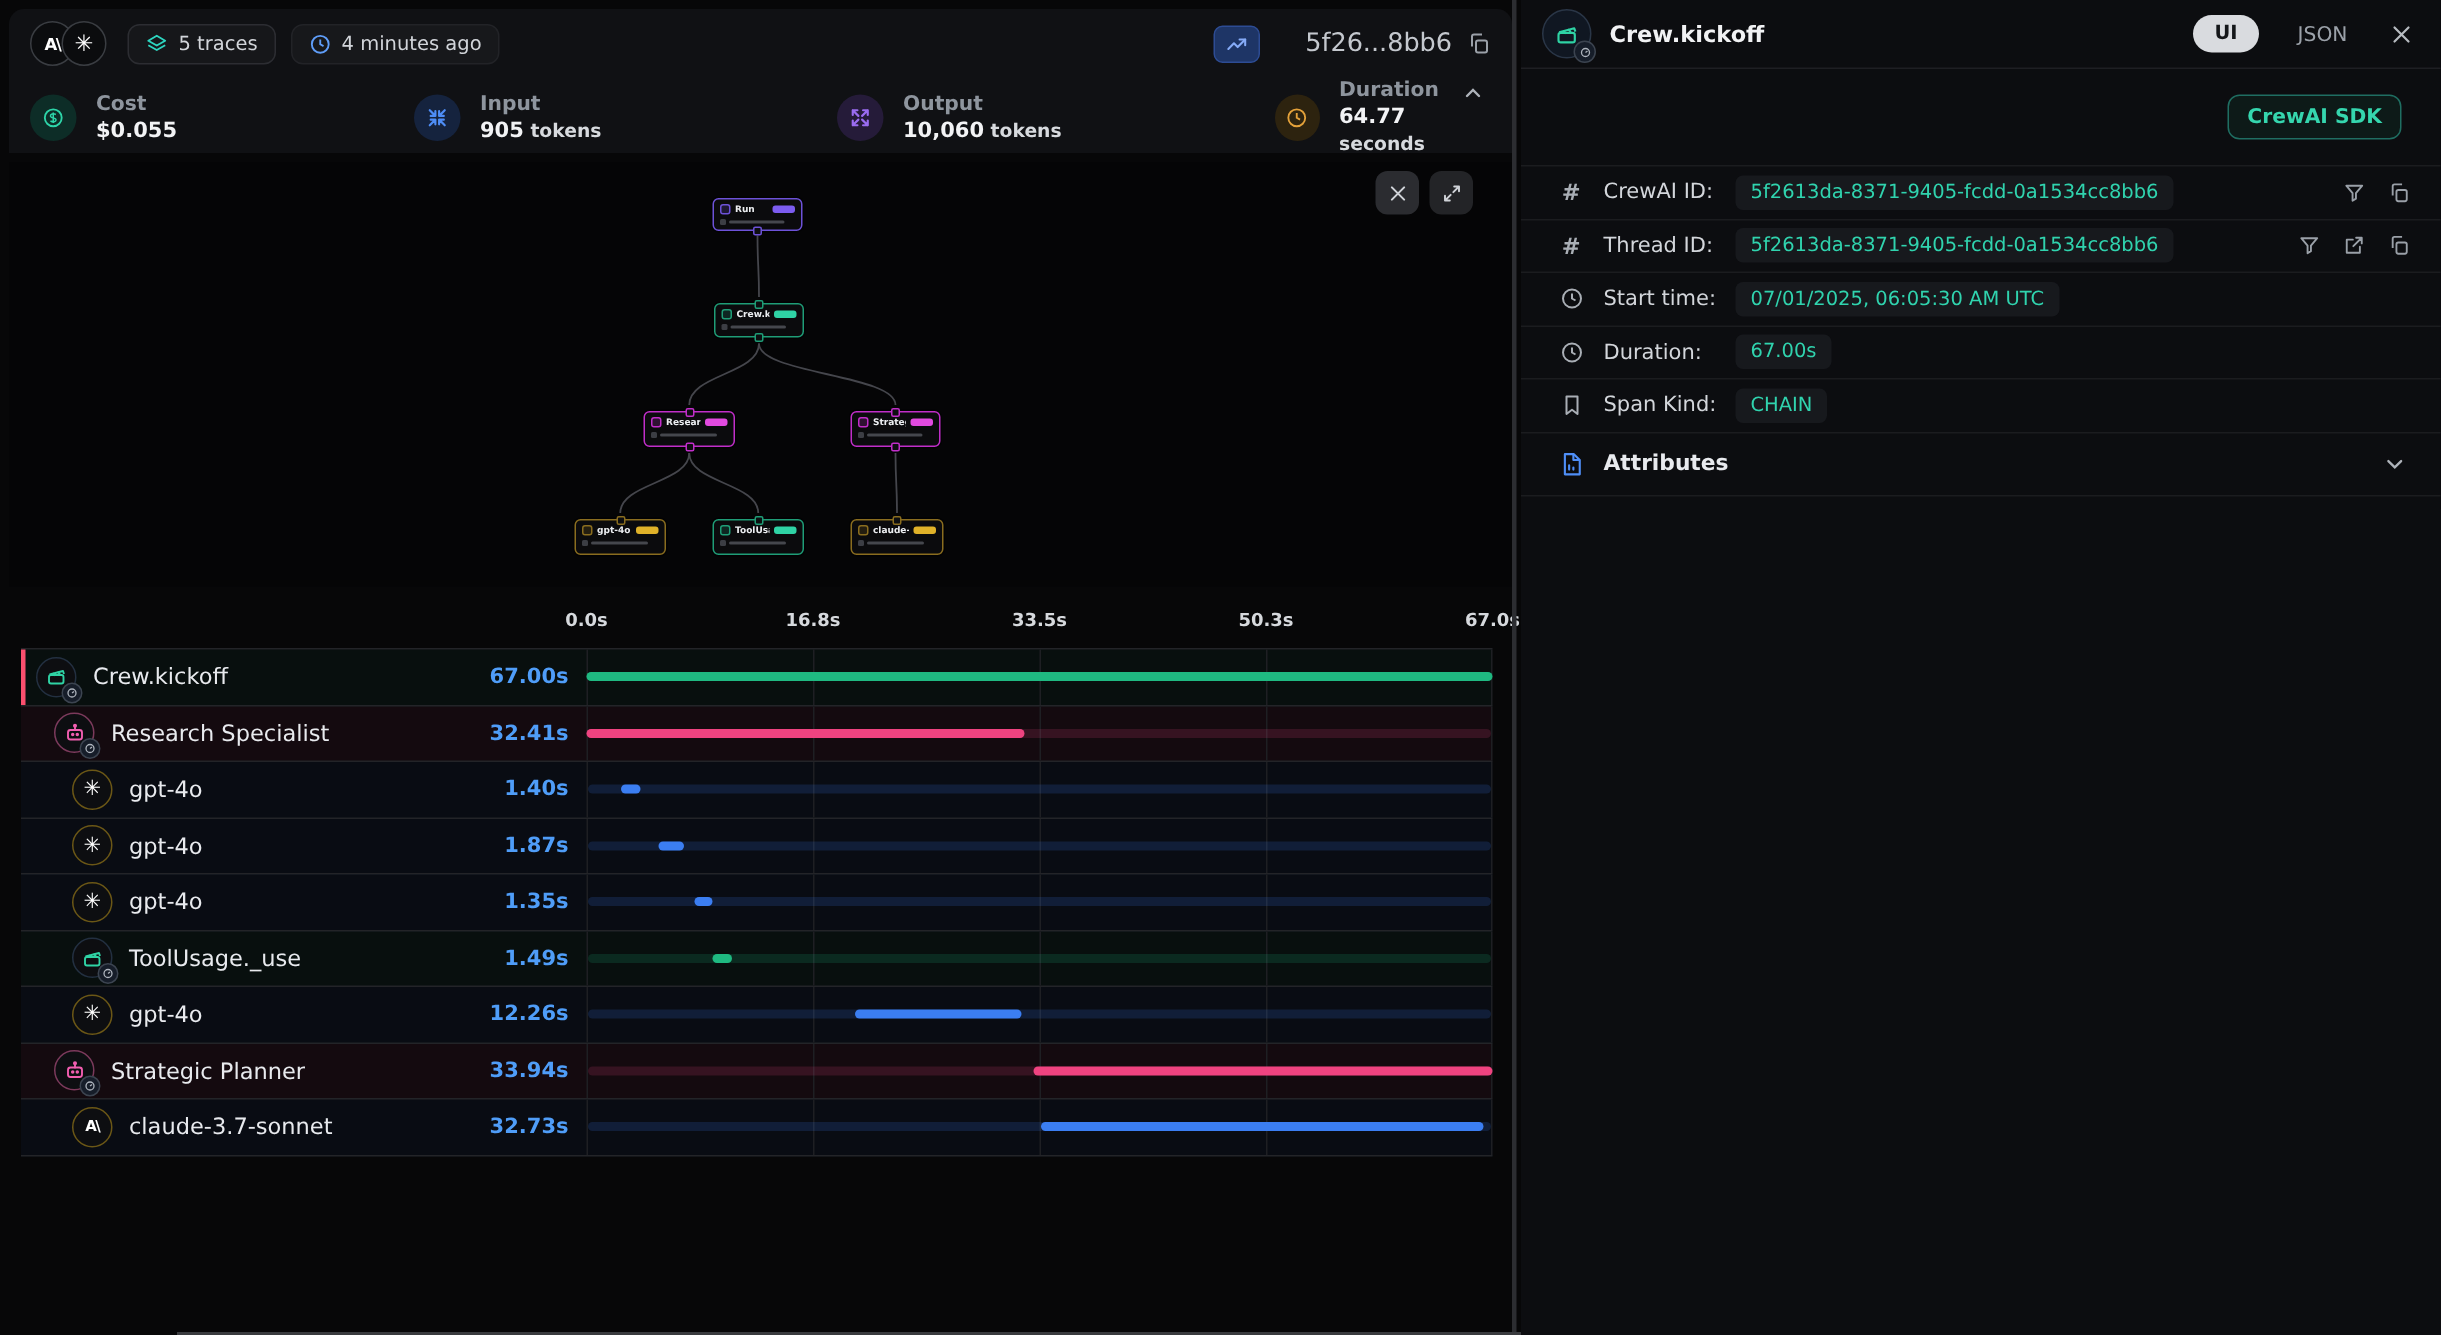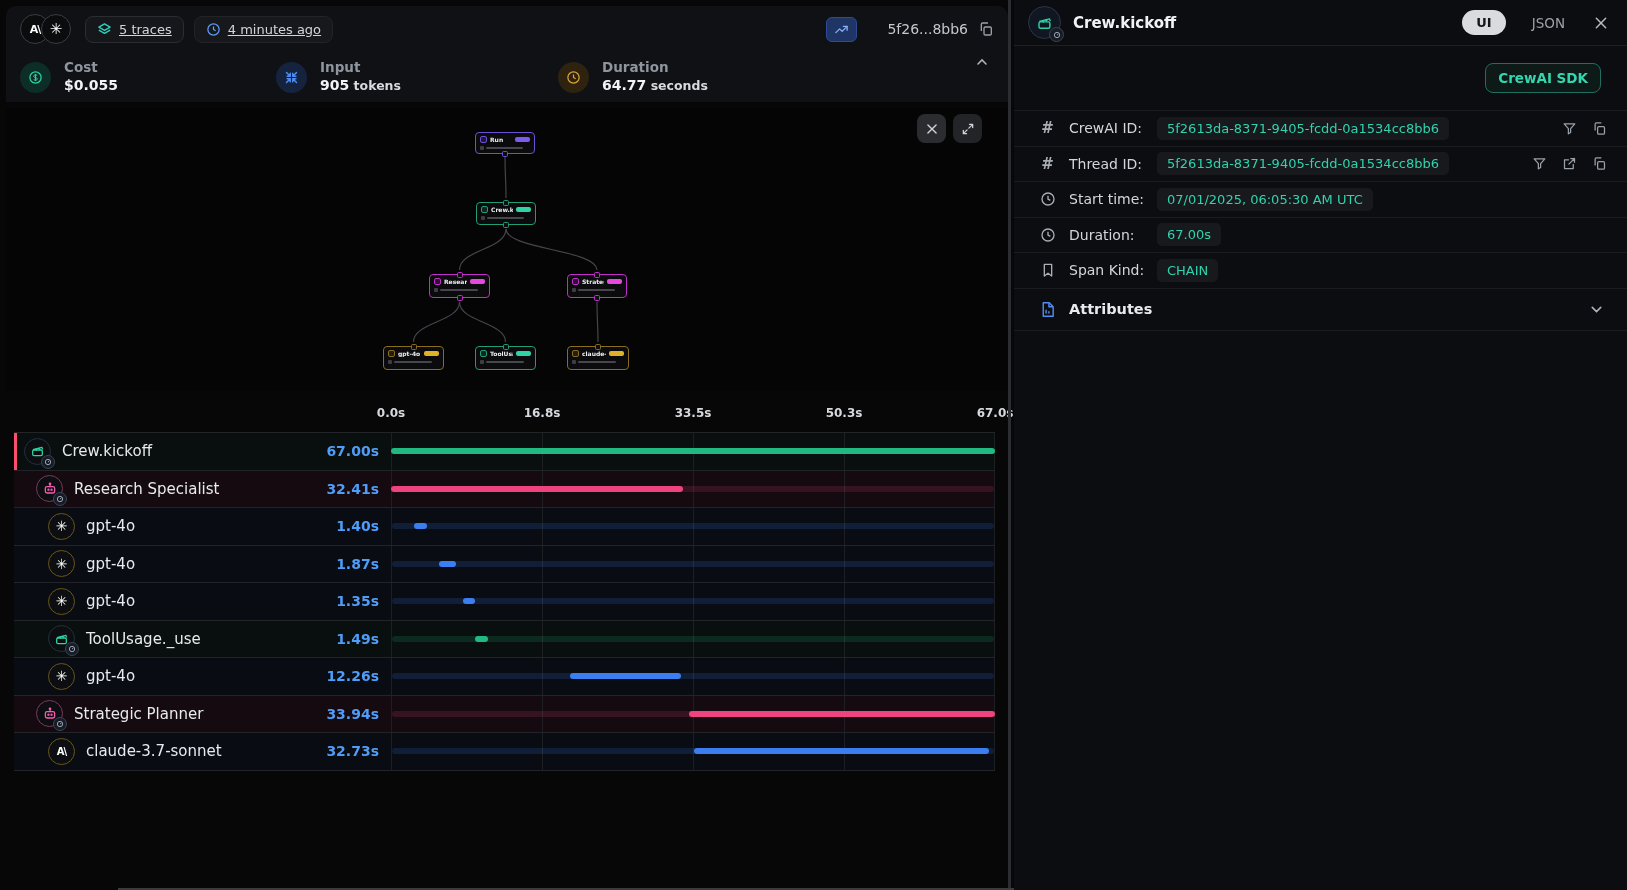--- a/index.html
+++ b/index.html
@@ -14,26 +14,26 @@
   .topbar { position:absolute; left:0; top:0; width:1002px; height:96px;
     background:#101114; border-radius:10px 10px 0 0; }
   .topbar-row1 { display:flex; align-items:center; height:46px; padding:0 14px; gap:10px; }
   .avatars { display:flex; align-items:center; margin-right:4px; }
   .avatar { width:30px; height:30px; border-radius:50%; background:#0b0c0e; border:1.5px solid #3a3d42;
     display:flex; align-items:center; justify-content:center; color:#fff; }
   .avatar + .avatar { margin-left:-9px; }
   .avatar.openai { font-size:15px; }
   .avatar.anthropic { font-size:11px; font-weight:bold; letter-spacing:-1px; }
   .chip { display:inline-flex; align-items:center; gap:7px; height:27px; padding:0 11px;
-    border-radius:8px; background:#16171a; border:1px solid #2c2d32; font-size:13px; color:#d2d5da;text-decoration:underline; }
+    border-radius:8px; background:#16171a; border:1px solid #2c2d32; font-size:13px; color:#d2d5da; }
   .chip.plain { border-color:#222327; background:#17181b; }
   .tb-spacer { flex:1; }
   .trend-btn { width:31px; height:25px; border-radius:6px; background:#1e3566; border:1px solid #2d4c94;
     display:flex; align-items:center; justify-content:center; }
-  .trace-short { font-size:14px; color:#c4c8ce; margin-left:20px; }
+  .trace-short { font-size:17px; color:#c4c8ce; margin-left:20px; }
   .icon-btn-bare { display:inline-flex; align-items:center; justify-content:center; color:#9aa0a8; }
 
   
   .metrics { display:grid; grid-template-columns:256px 282px 292px auto; height:50px; padding:0 14px; position:relative; }
   .metric { display:flex; align-items:center; gap:13px; }
   .m-icon { width:31px; height:31px; border-radius:50%; display:flex; align-items:center; justify-content:center; }
   .m-icon.dollar { background:#0d2d27; }
   .m-icon.arrows-in { background:#15233e; }
   .m-icon.arrows-out { background:#251b39; }
   .m-icon.clock { background:#2d230f; }
@@ -168,20 +168,34 @@
             <svg width="15" height="15" viewBox="0 0 24 24" fill="none" stroke="#4e8df6" stroke-width="2.3" stroke-linecap="round" stroke-linejoin="round">
               <path d="M10 10H5M10 10V5M10 10 4 4"></path>
               <path d="M14 10h5M14 10V5M14 10l6-6"></path>
               <path d="M10 14H5M10 14v5M10 14l-6 6"></path>
               <path d="M14 14h5M14 14v5M14 14l6 6"></path>
             </svg>
           </span>
     <span>
       <div class="m-label">Input</div>
       <div class="m-value">905<span class="m-unit"> tokens</span></div>
+    </span>
+  </div>
+        <div class="metric">
+    <span class="m-icon arrows-out">
+            <svg width="15" height="15" viewBox="0 0 24 24" fill="none" stroke="#9a6cf0" stroke-width="2.3" stroke-linecap="round" stroke-linejoin="round">
+              <path d="M4 4h5M4 4v5M4 4l6 6"></path>
+              <path d="M20 4h-5M20 4v5M20 4l-6 6"></path>
+              <path d="M4 20h5M4 20v-5M4 20l6-6"></path>
+              <path d="M20 20h-5M20 20v-5M20 20l-6-6"></path>
+            </svg>
+          </span>
+    <span>
+      <div class="m-label">Output</div>
+      <div class="m-value">10,060<span class="m-unit"> tokens</span></div>
     </span>
   </div>
         <div class="metric">
     <span class="m-icon clock">
             <svg width="15" height="15" viewBox="0 0 24 24" fill="none" stroke="#e3a13a" stroke-width="2">
               <circle cx="12" cy="12" r="9"></circle>
               <path d="M12 7v5l3.5 2"></path>
             </svg>
           </span>
     <span>

